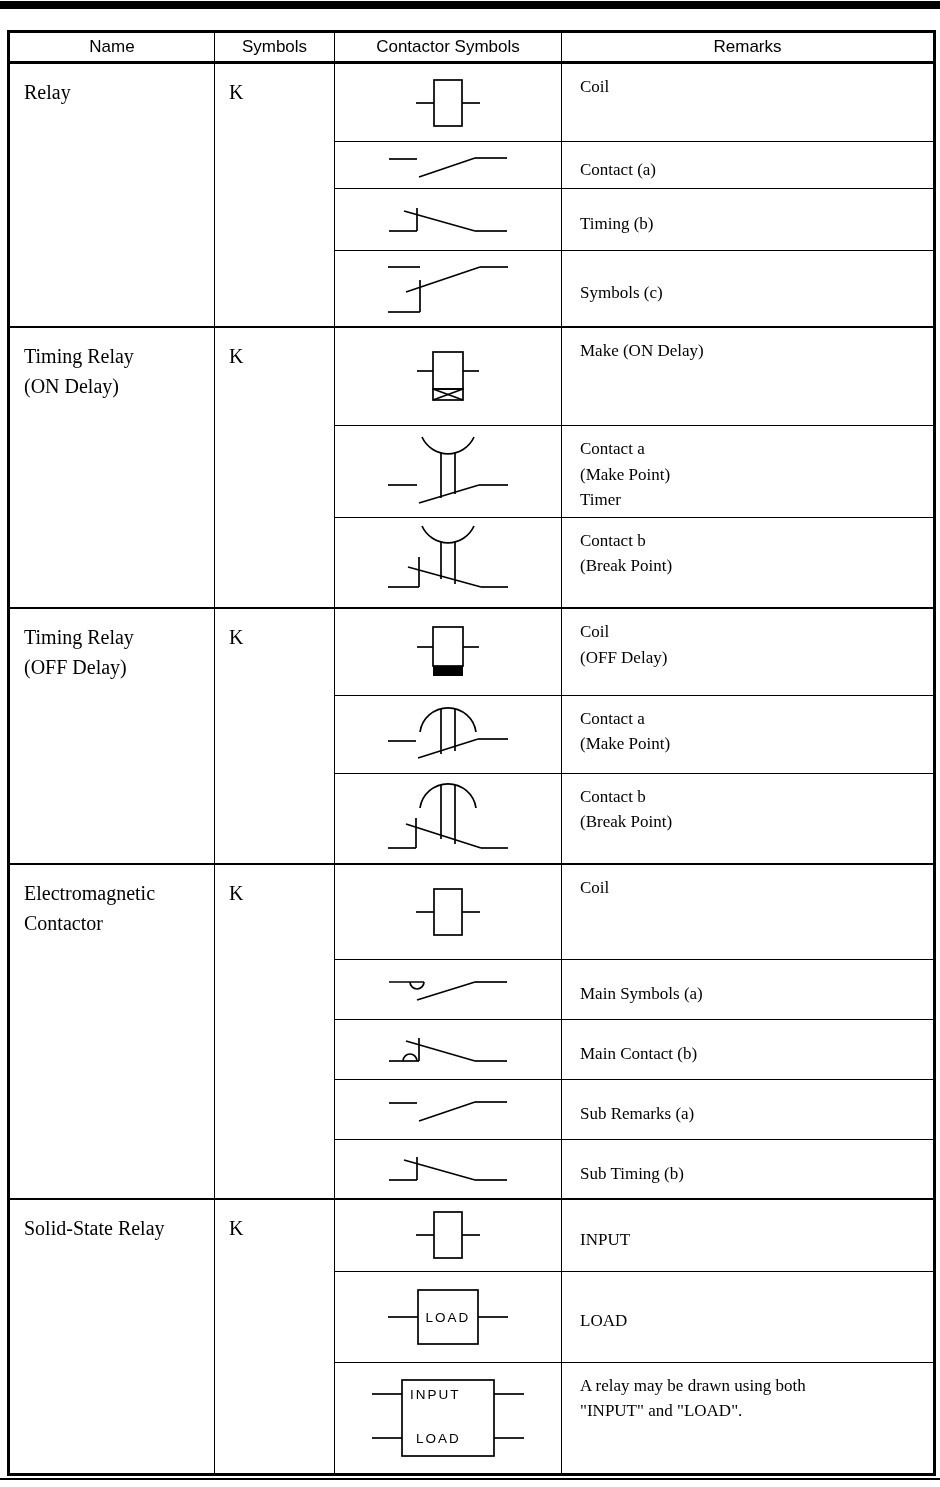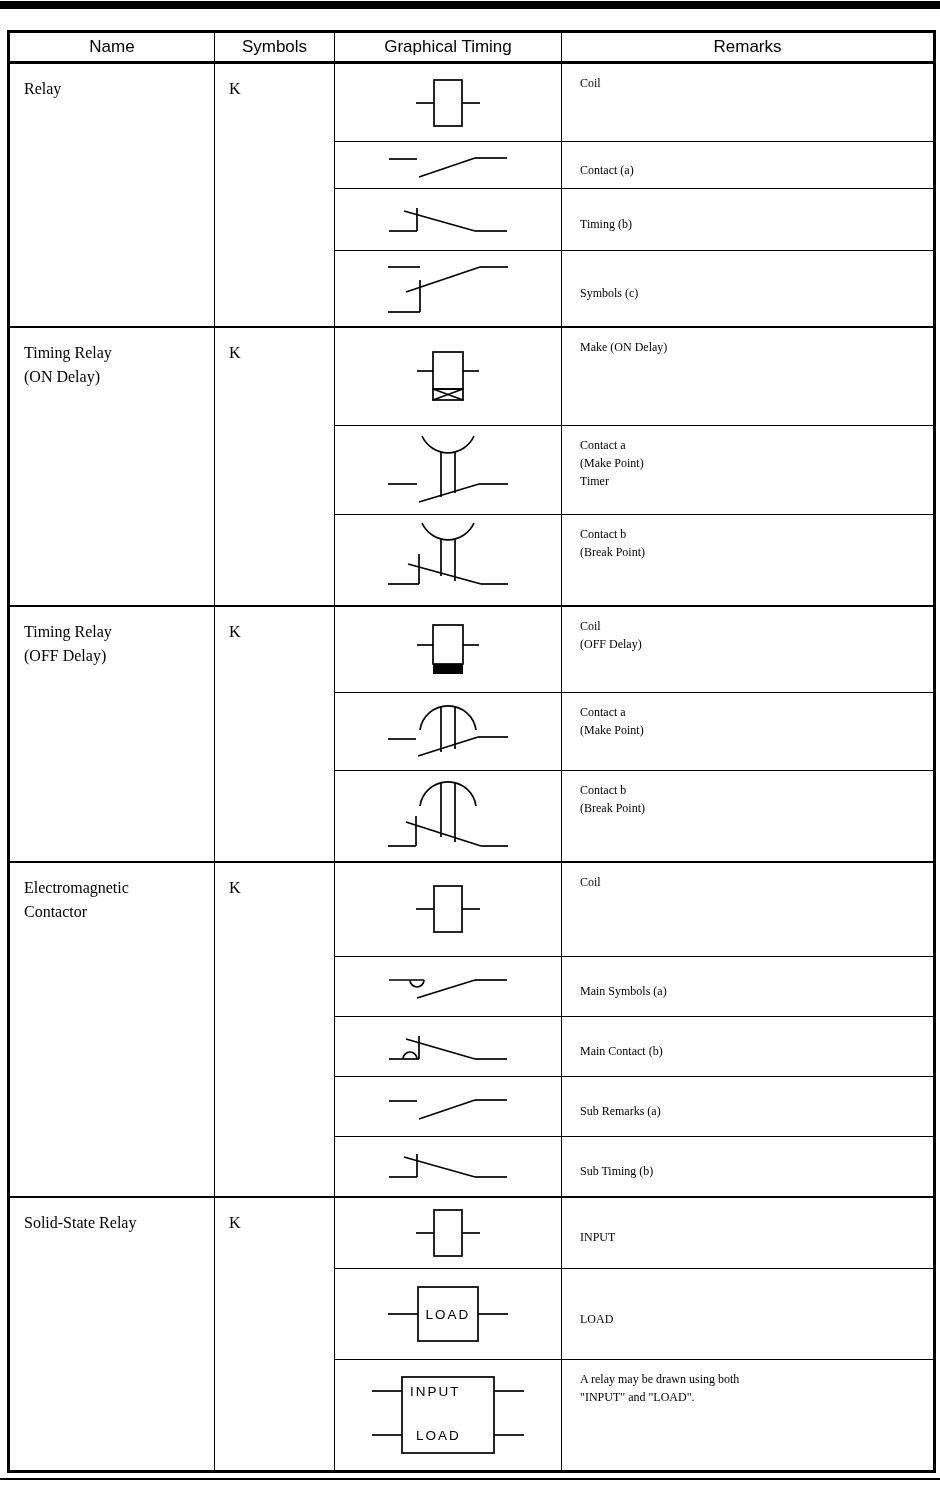--- a/index.html
+++ b/index.html
@@ -18,26 +18,26 @@
   }
   .symtable th, .symtable td { border:1.5px solid #000; }
   .symtable thead th {
     height:31px; border-bottom:3px solid #000;
     font-family:"Liberation Sans", sans-serif; font-weight:400; font-size:17px;
     text-align:center; vertical-align:middle;
   }
   tr.gs > td { border-top:2.5px solid #000; }
   td.name, td.sym {
     vertical-align:top; padding:13px 6px 19px 14px;
-    font-size:16px; line-height:1.5; white-space:pre-line;
+    font-size:20px; line-height:1.5; white-space:pre-line;
   }
   td.graph { text-align:center; vertical-align:middle; padding:2px; }
   td.remark {
     vertical-align:middle; padding:13px 10px 4px 18px;
-    font-size:12px; line-height:1.5; white-space:pre-line;
+    font-size:17px; line-height:1.5; white-space:pre-line;
   }
   td.remark.vt { vertical-align:top; padding-top:10px; }
   svg { display:inline-block; vertical-align:middle; }
   svg .ln { stroke:#000; stroke-width:1.7; fill:none; }
   svg .fl { fill:#000; stroke:none; }
   svg text {
     font-family:"Liberation Sans", sans-serif; font-size:13.5px;
     letter-spacing:2px; fill:#000; stroke:none;
   }
 </style>
@@ -51,21 +51,21 @@
     <colgroup>
       <col style="width:206px">
         <col style="width:120px">
         <col style="width:227px">
         <col style="width:373px">
     </colgroup>
     <thead>
       <tr>
         <th>Name</th>
         <th>Symbols</th>
-        <th>Graphical Timing</th>
+        <th>Contactor Symbols</th>
         <th>Remarks</th>
       </tr>
     </thead>
     <tbody>
 
       <tr style="height:79px">
         <td class="name" rowspan="4">Relay</td>
         <td class="sym" rowspan="4">K</td>
         <td class="graph">
           <svg width="64" height="52" viewBox="0 0 64 52">

